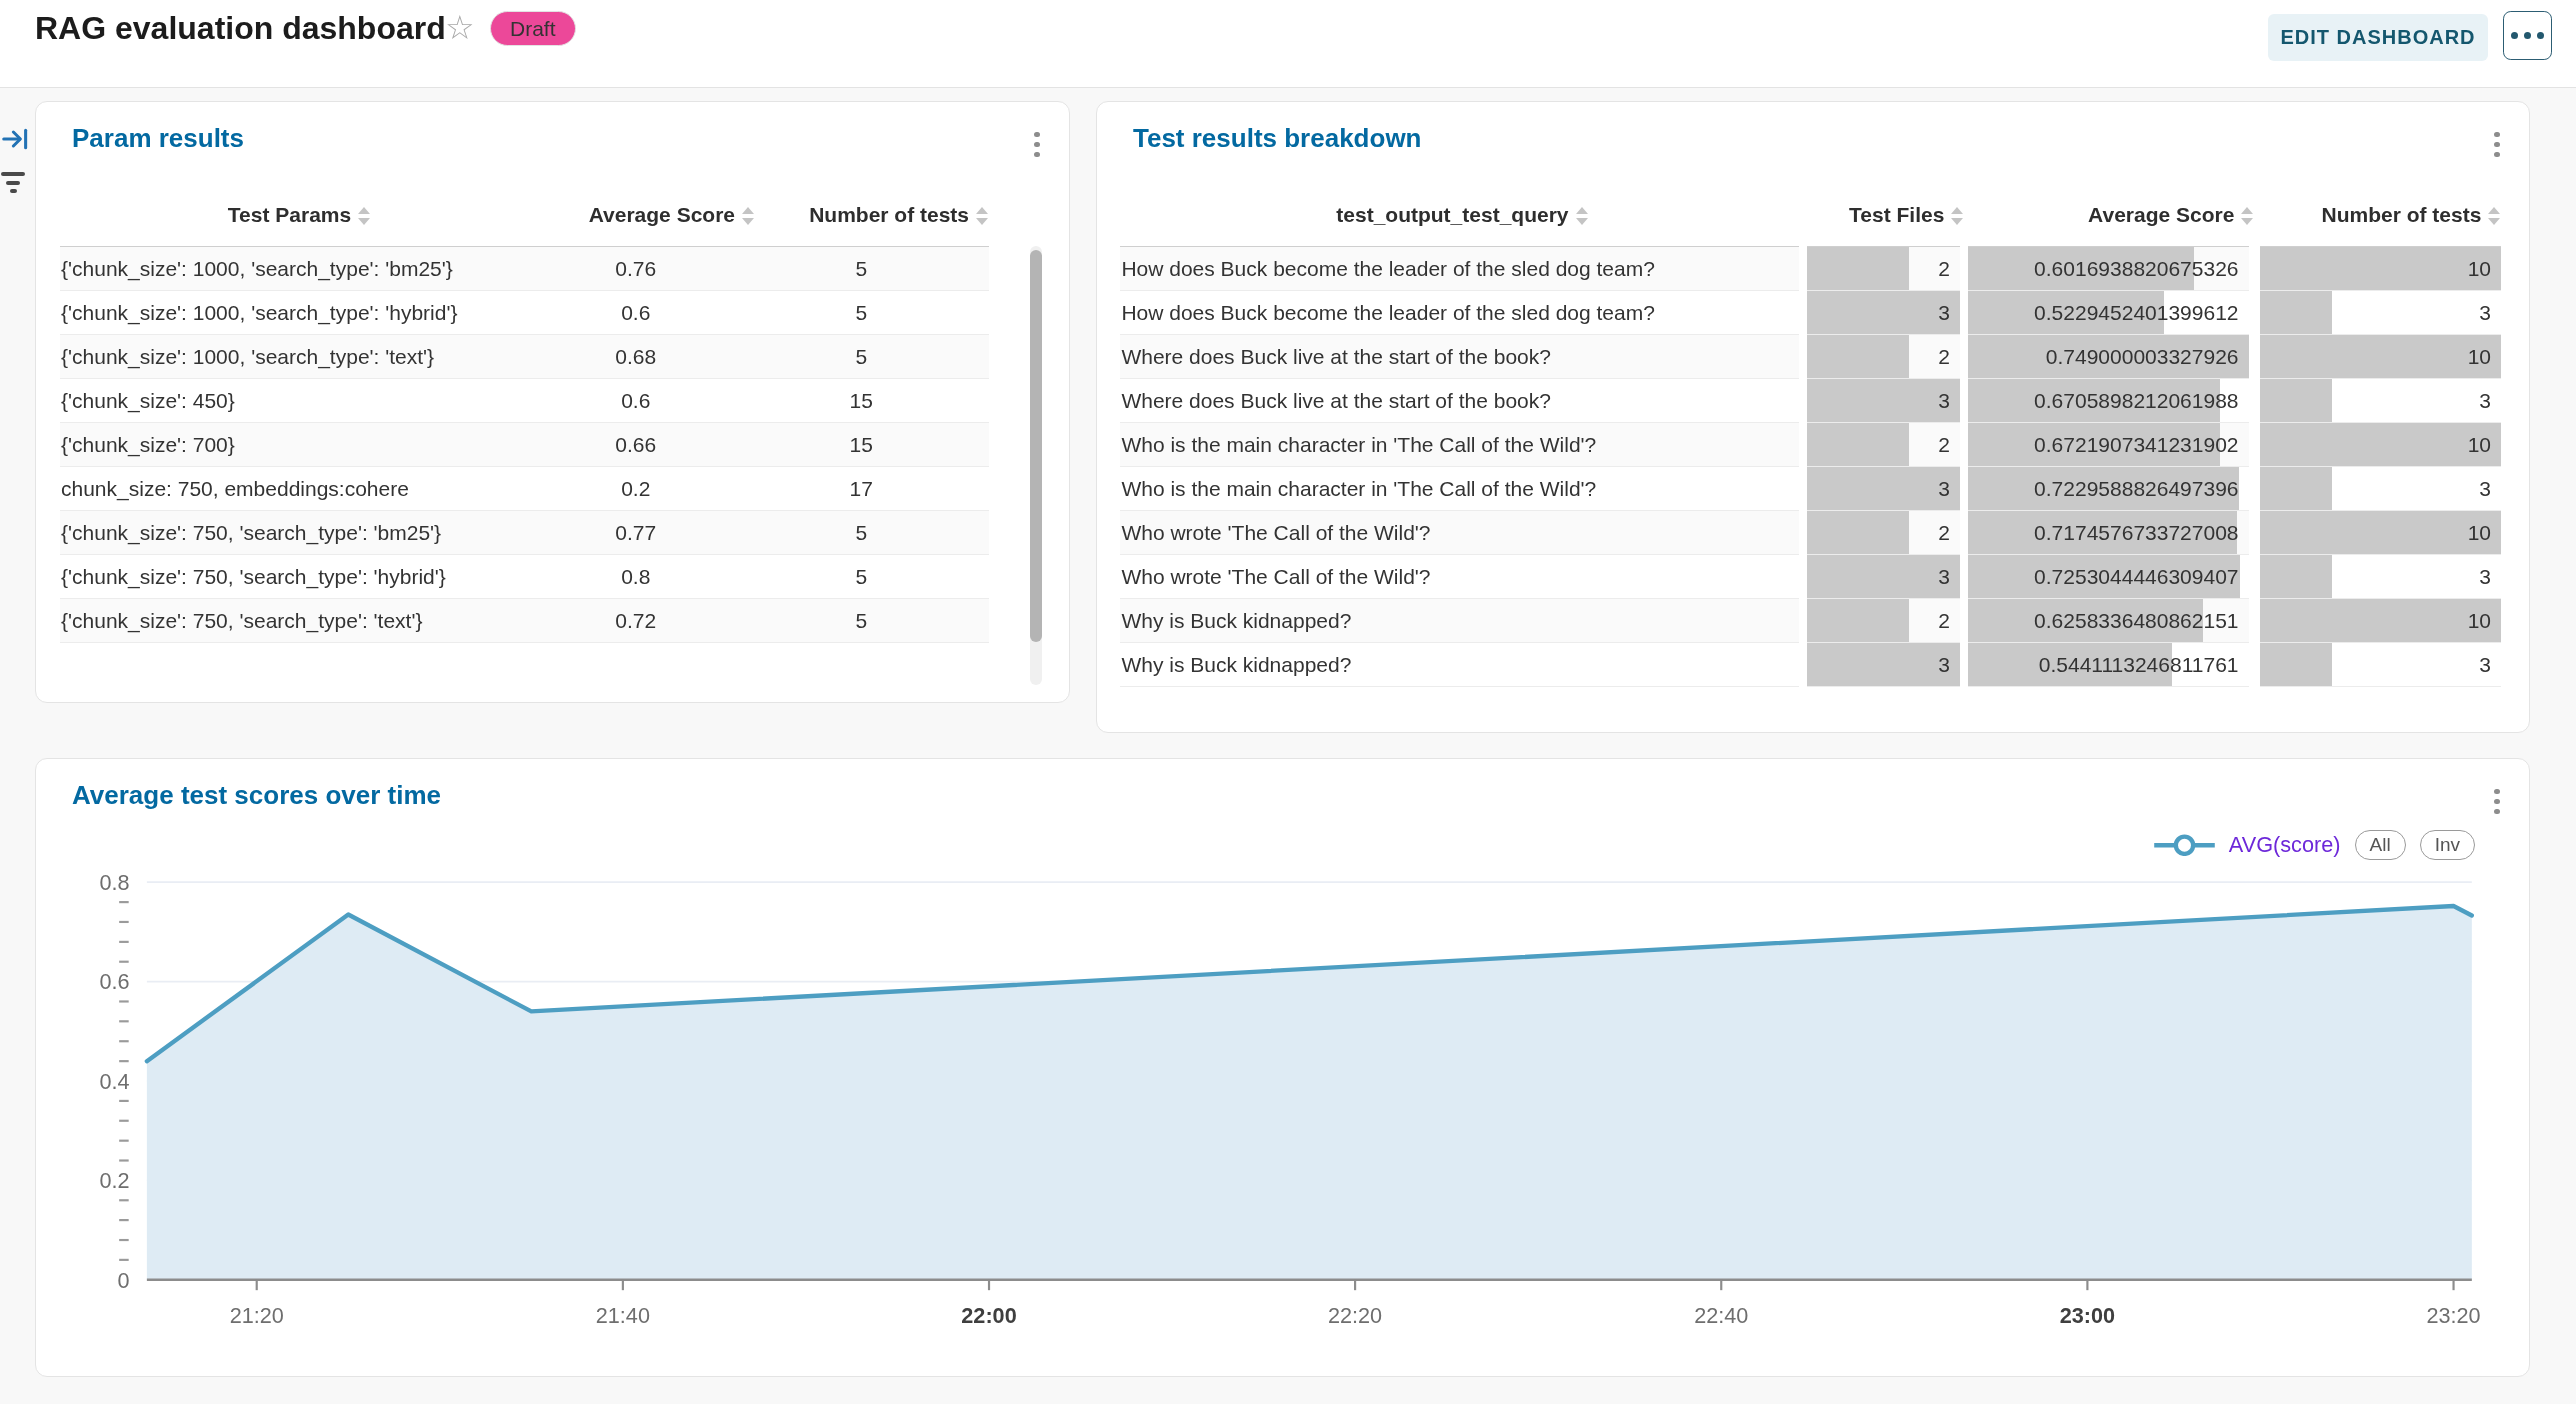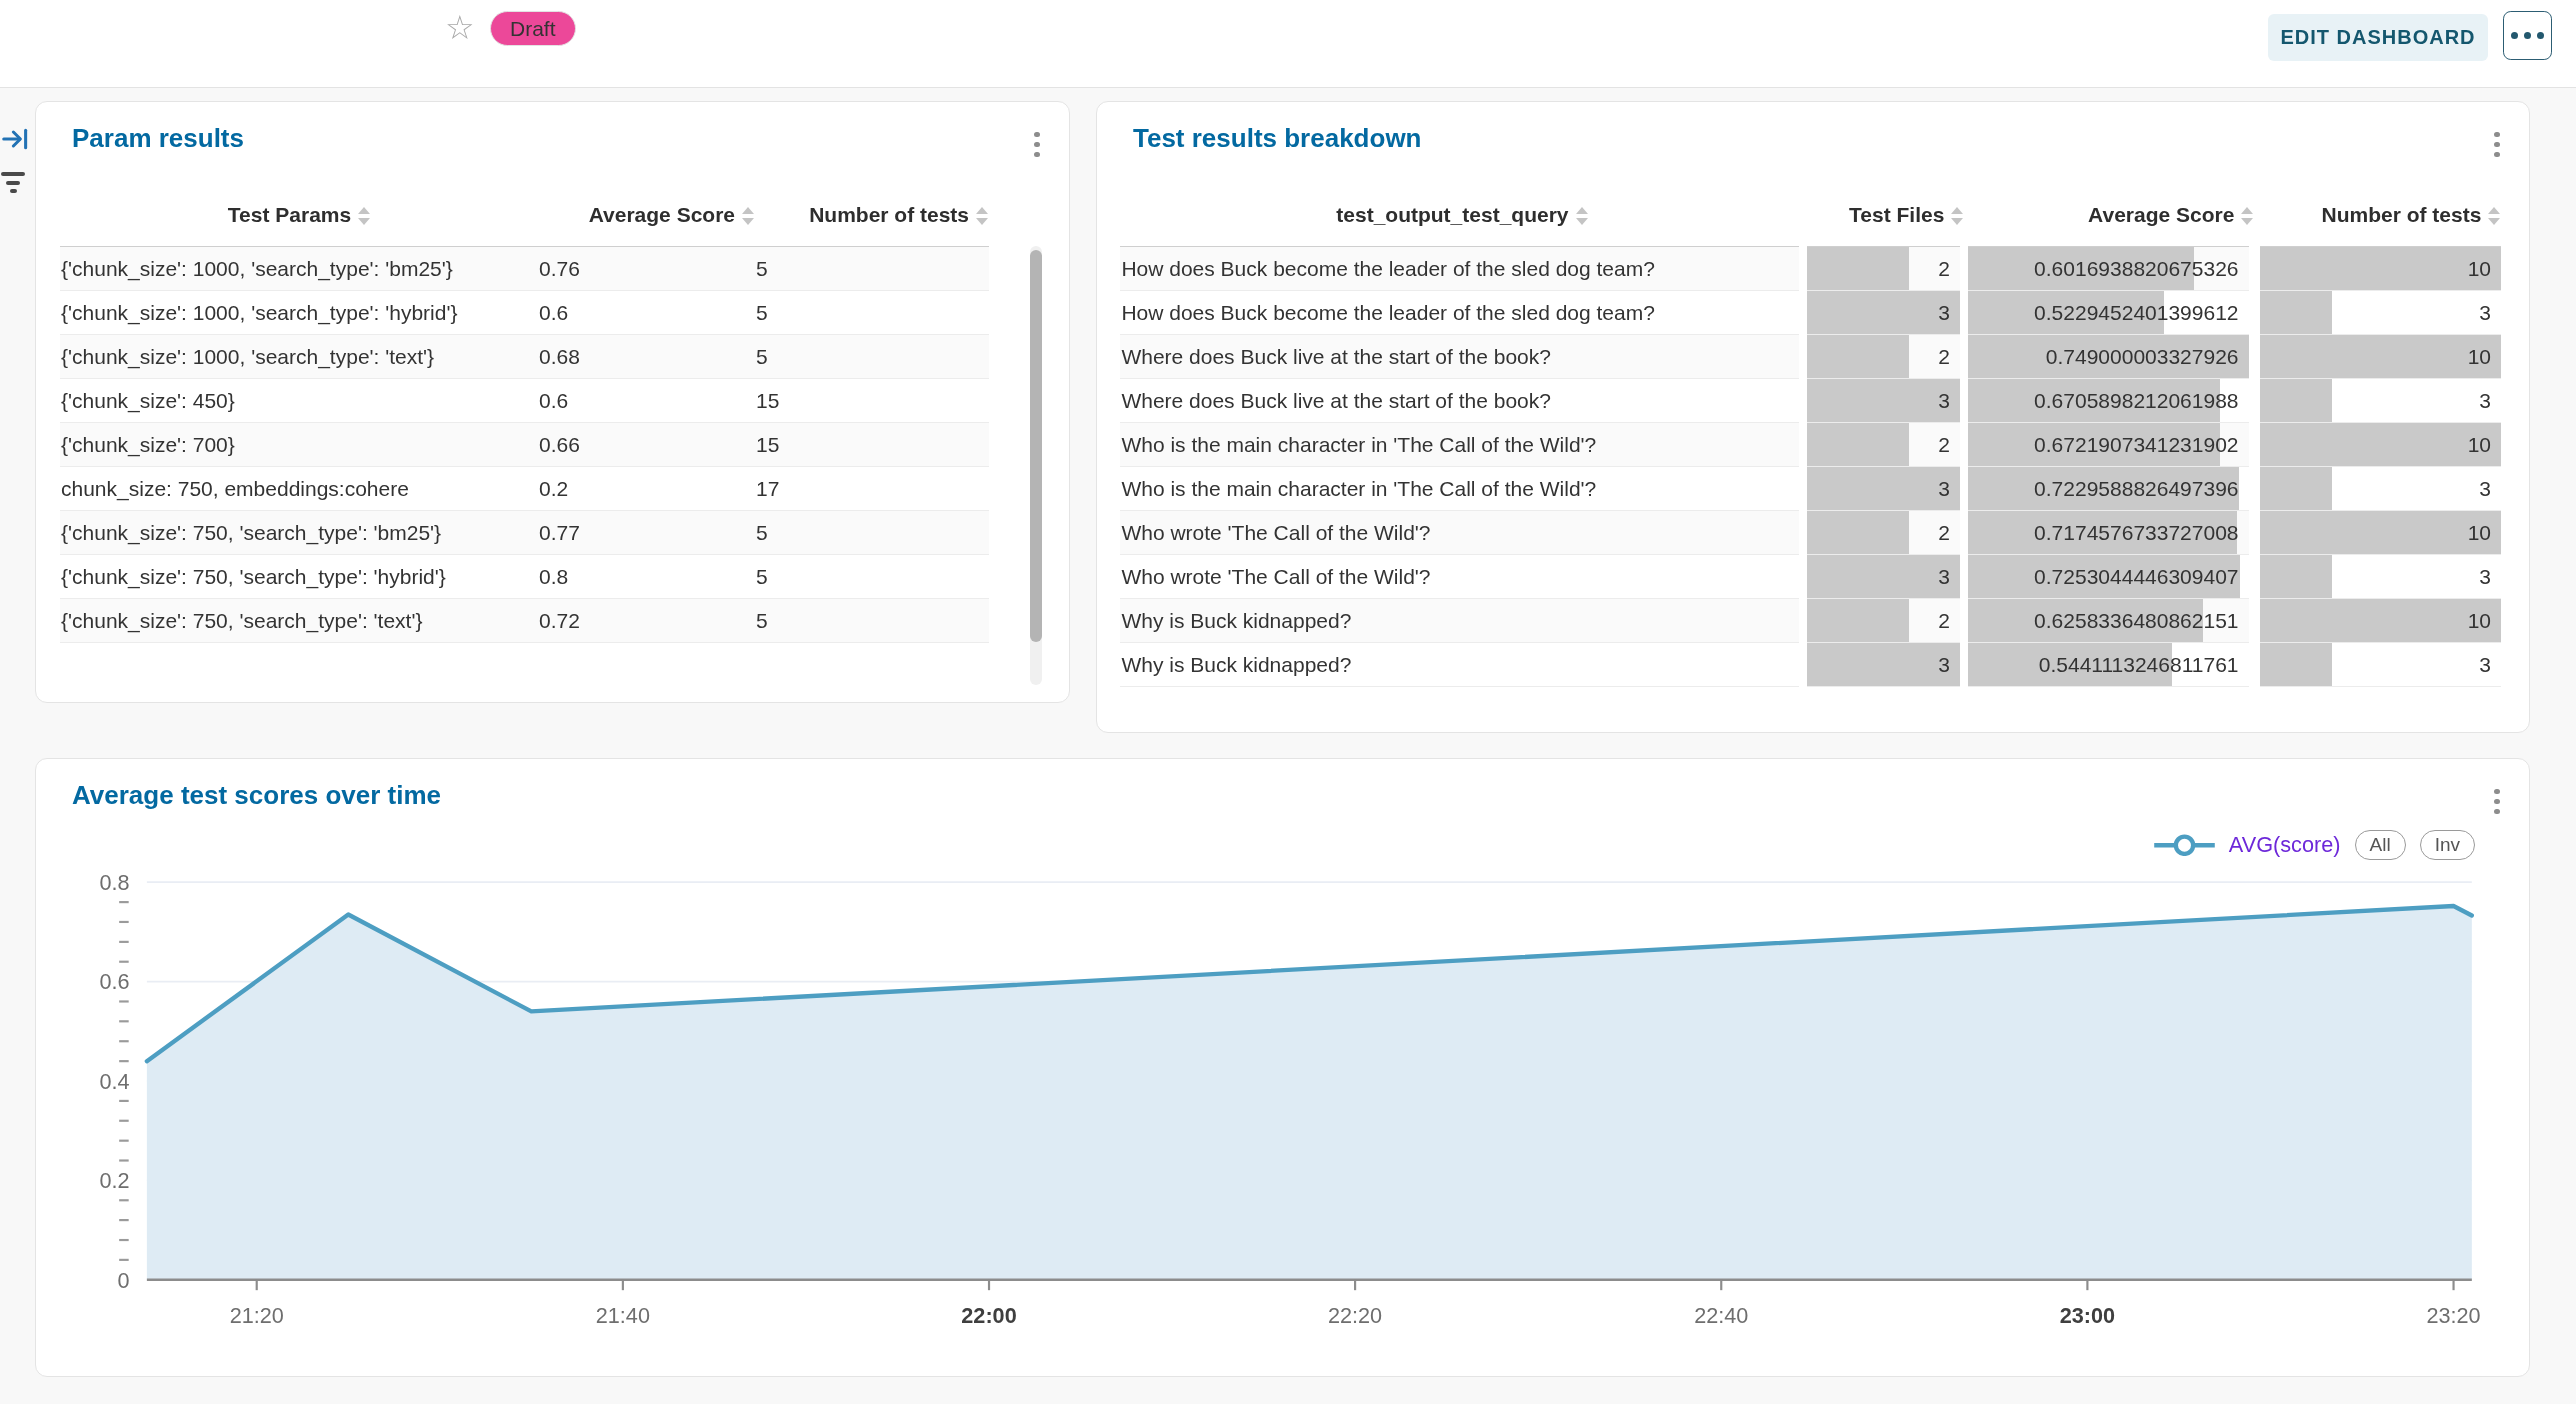--- a/index.html
+++ b/index.html
@@ -41,21 +41,21 @@
   .dash-table{position:absolute;left:24px;top:81px;}
   #param-table{width:929px;}
   #question-table{left:23.4px;width:1381px;}
   th{font-size:21px;font-weight:700;color:#2e2e2e;height:61px;vertical-align:middle;white-space:nowrap;cursor:pointer;}
   th.left{text-align:center;}
   th.right{text-align:right;}
   thead tr{border-bottom:1.7px solid #cfcfcf;}
   tbody tr{border-bottom:0.9px solid #ececec;}
   tbody tr:nth-child(odd){background:#fafafa;}
   td{font-size:21px;color:#333;height:44px;vertical-align:middle;white-space:nowrap;overflow:hidden;box-sizing:border-box;}
-  td.num{text-align:left;padding-right:22.5px;margin-top:40px;}
+  td.num{text-align:center;padding-right:22.5px;margin-top:40px;}
   .sort{display:inline-flex;flex-direction:column;gap:3.5px;margin-left:7px;vertical-align:middle;}
   .sort i{display:block;width:0;height:0;border-left:6px solid transparent;border-right:6px solid transparent;}
   .sort .up{border-bottom:7px solid #c4c4c4;}
   .sort .dn{border-top:7px solid #c4c4c4;}
   
   td.bar-cell{position:relative;}
   td.c-files{width:152px;border-left:8.7px solid transparent;}
   td.c-score{width:282px;border-left:8.7px solid transparent;}
   td.c-tests{width:236px;border-left:11.3px solid transparent;}
   .bar{position:absolute;left:0;top:0;bottom:0;background:#C9C9C9;}
@@ -69,20 +69,21 @@
   .legend-label{font-size:21.7px;color:#6d28d9;cursor:pointer;}
   .pill{border:1.7px solid #9a9a9a;border-radius:865px;background:#fff;color:#555;font-size:19px;
         padding:2.6px 14px;line-height:22.5px;cursor:pointer;font-family:inherit;}
   .ylab,.xlab{font-size:25px;fill:#6e6e6e;font-family:"Liberation Sans","DejaVu Sans",sans-serif;}
   .xlab.bold{font-weight:700;fill:#3f3f3f;}
 </style>
 </head>
 <body>
 
 <div class="topbar">
+  <div class="page-title">RAG evaluation dashboard</div>
   <div class="star">☆</div>
   <div class="badge">Draft</div>
   <button class="edit-btn">EDIT DASHBOARD</button>
   <button class="more-btn">
     <span class="hdot"></span>
     <span class="hdot"></span>
     <span class="hdot"></span>
   </button>
 </div>
 

